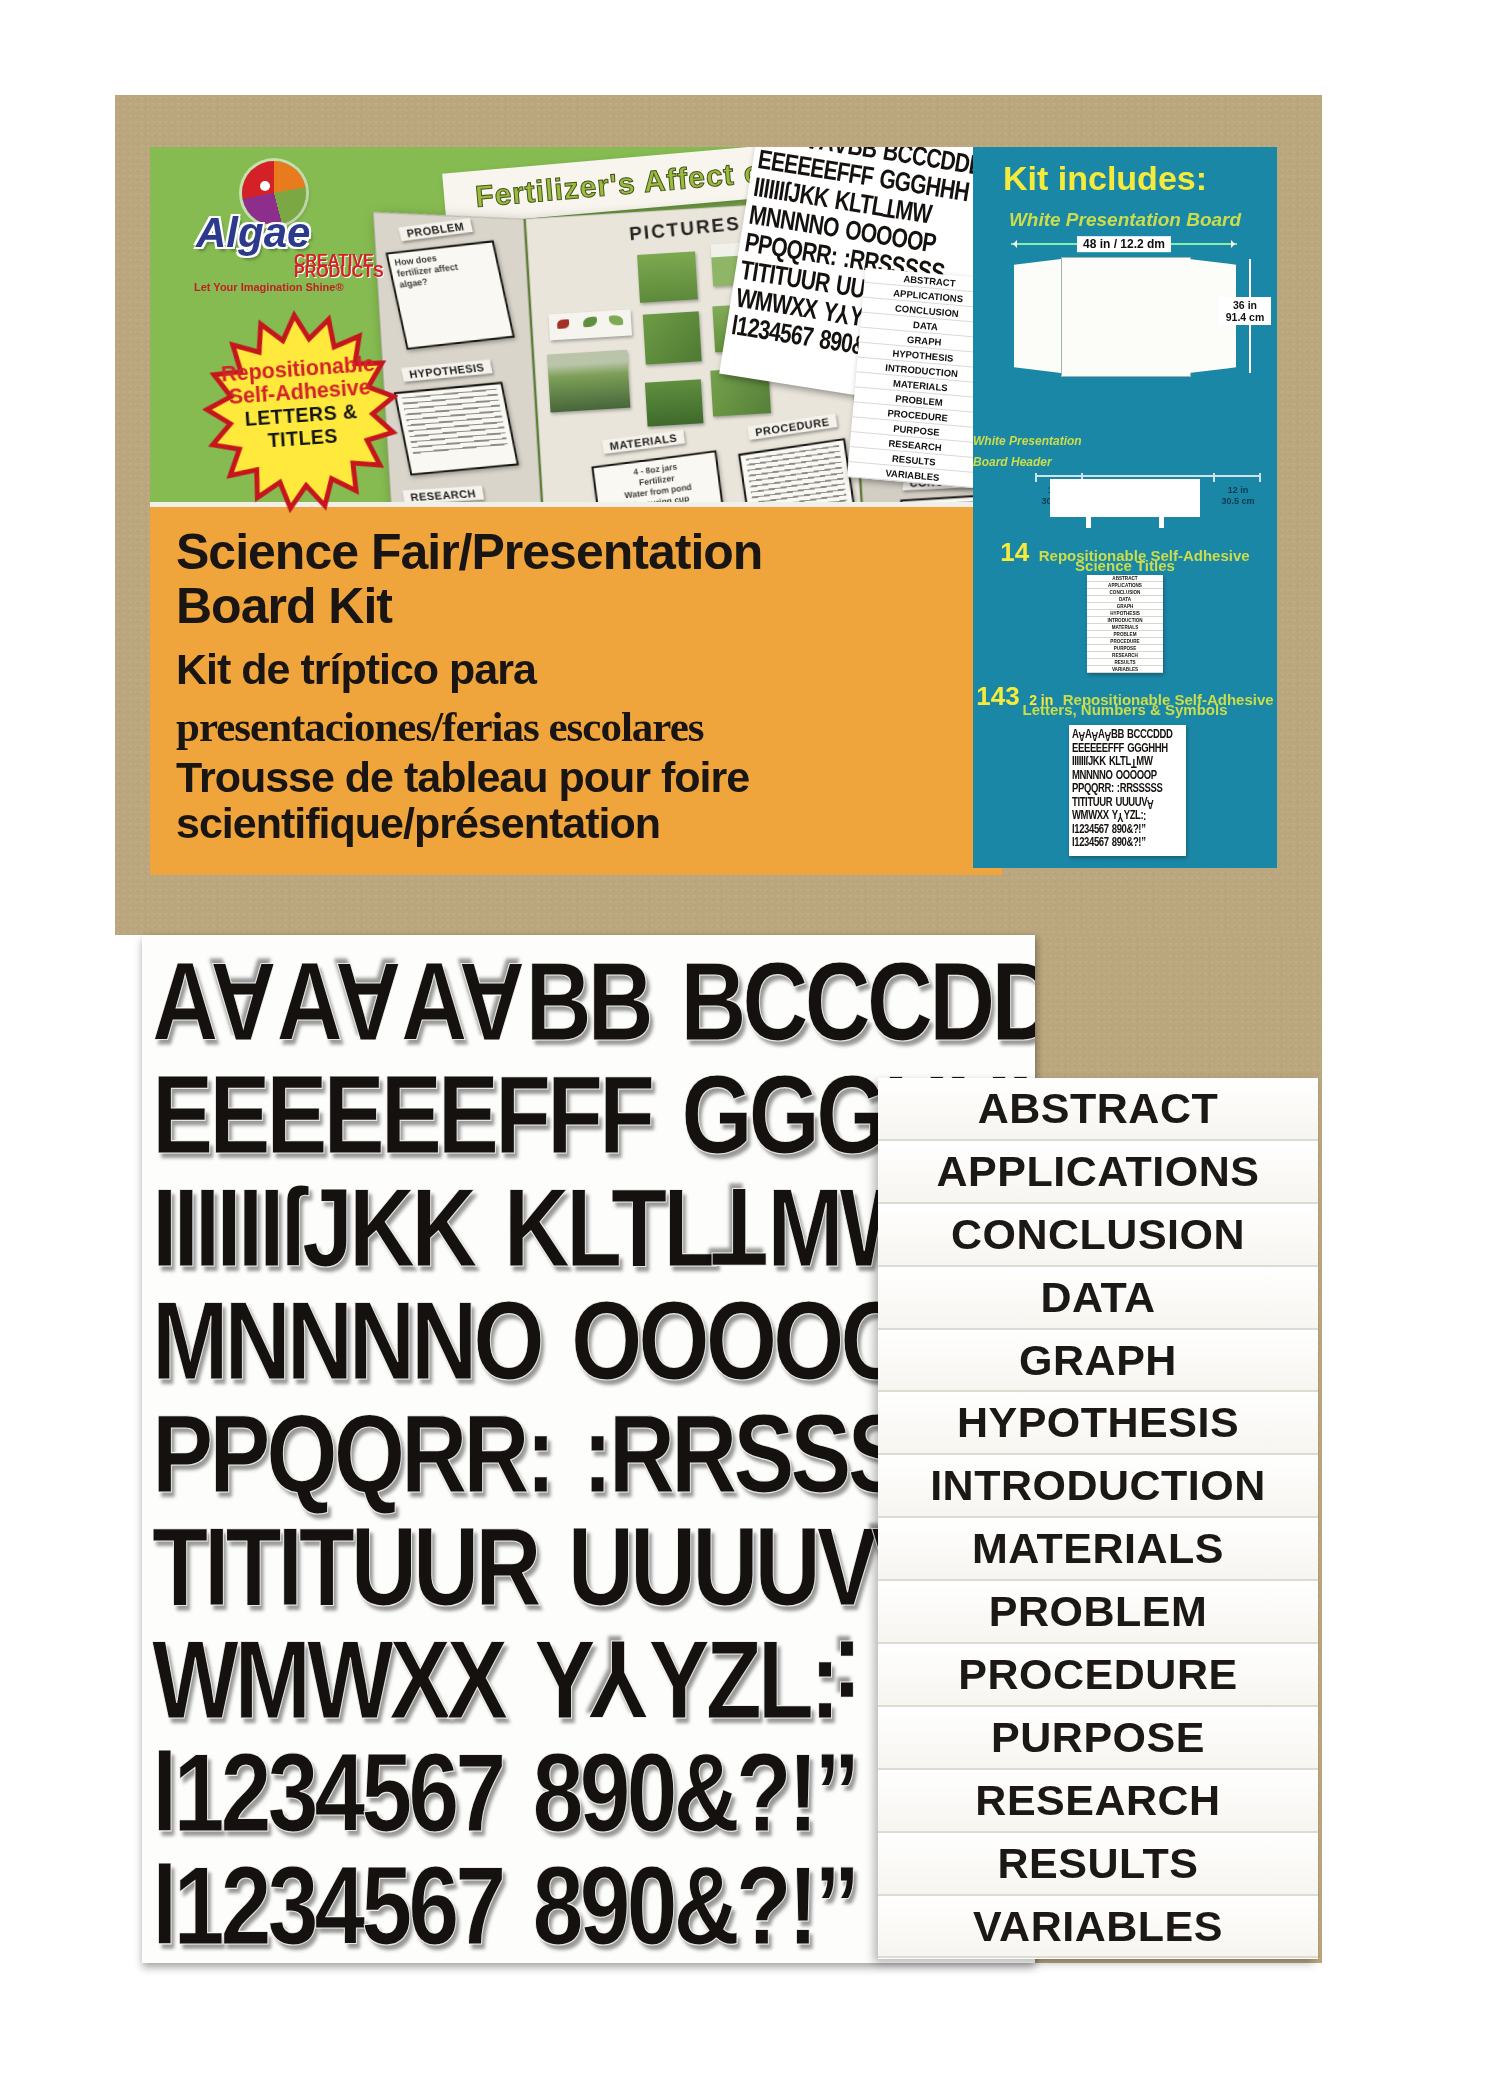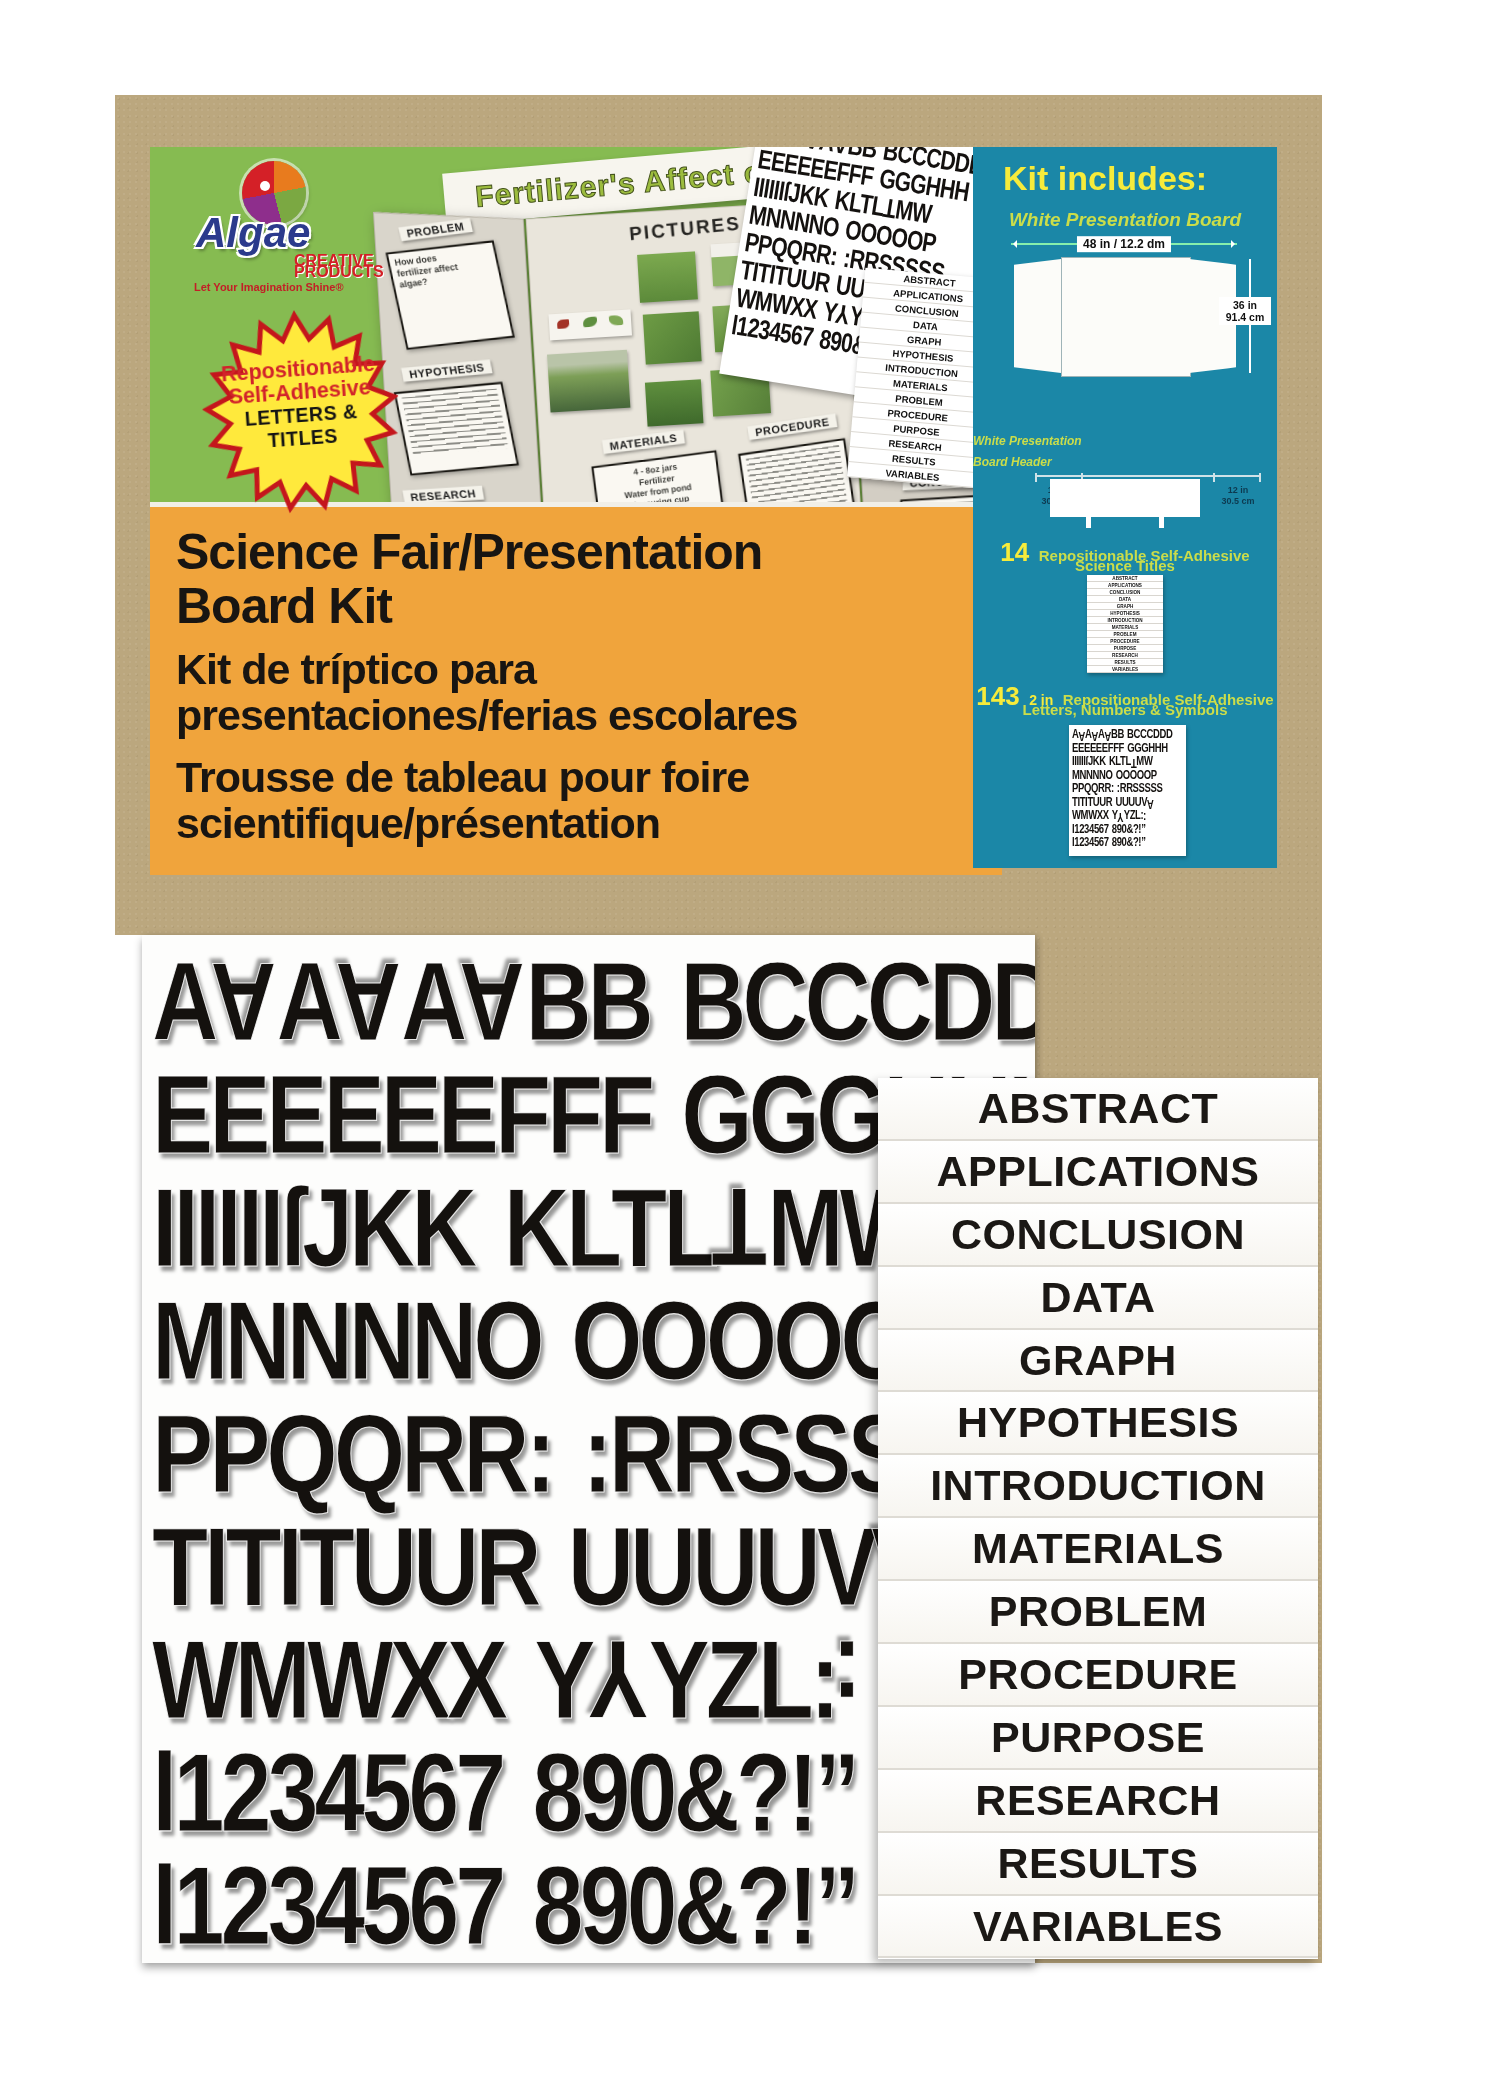--- a/index.html
+++ b/index.html
@@ -242,21 +242,21 @@
         <span>PRODUCTS</span>
       </div>
       <div class="pacon-tag">Let Your Imagination Shine®</div>
     </div>
   </div>
 
   <div class="abs" id="panel-orange">
     <div class="txt t-en" style="top:18px;">Science Fair/Presentation</div>
     <div class="txt t-en" style="top:72px;">Board Kit</div>
     <div class="txt t-xx" style="top:138px;">Kit de tríptico para</div>
-    <div class="txt t-xx" style="top:184px;">presentaciones/ferias escolares</div>
+    <div class="txt t-xx" style="top:196px;font-family:Liberation Serif, serif;">presentaciones/ferias escolares</div>
     <div class="txt t-xx" style="top:292px;">scientifique/présentation</div>
     <div class="txt t-xx" style="top:246px;">Trousse de tableau pour foire</div>
   </div>
 
   <div class="abs" id="panel-blue">
     <div class="kit-h">Kit includes:</div>
     <div class="wpb lime">White Presentation Board</div>
 
     <div id="diagram">
       <div class="dimh">

